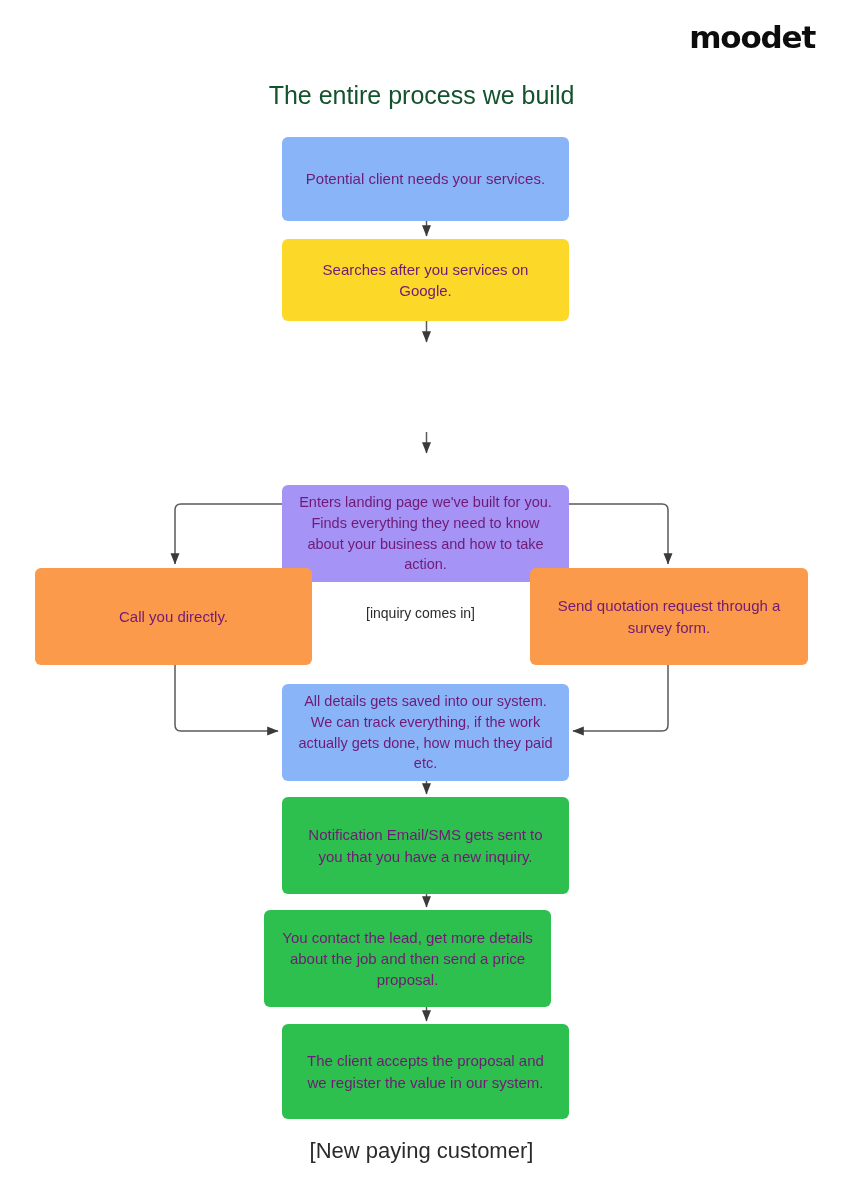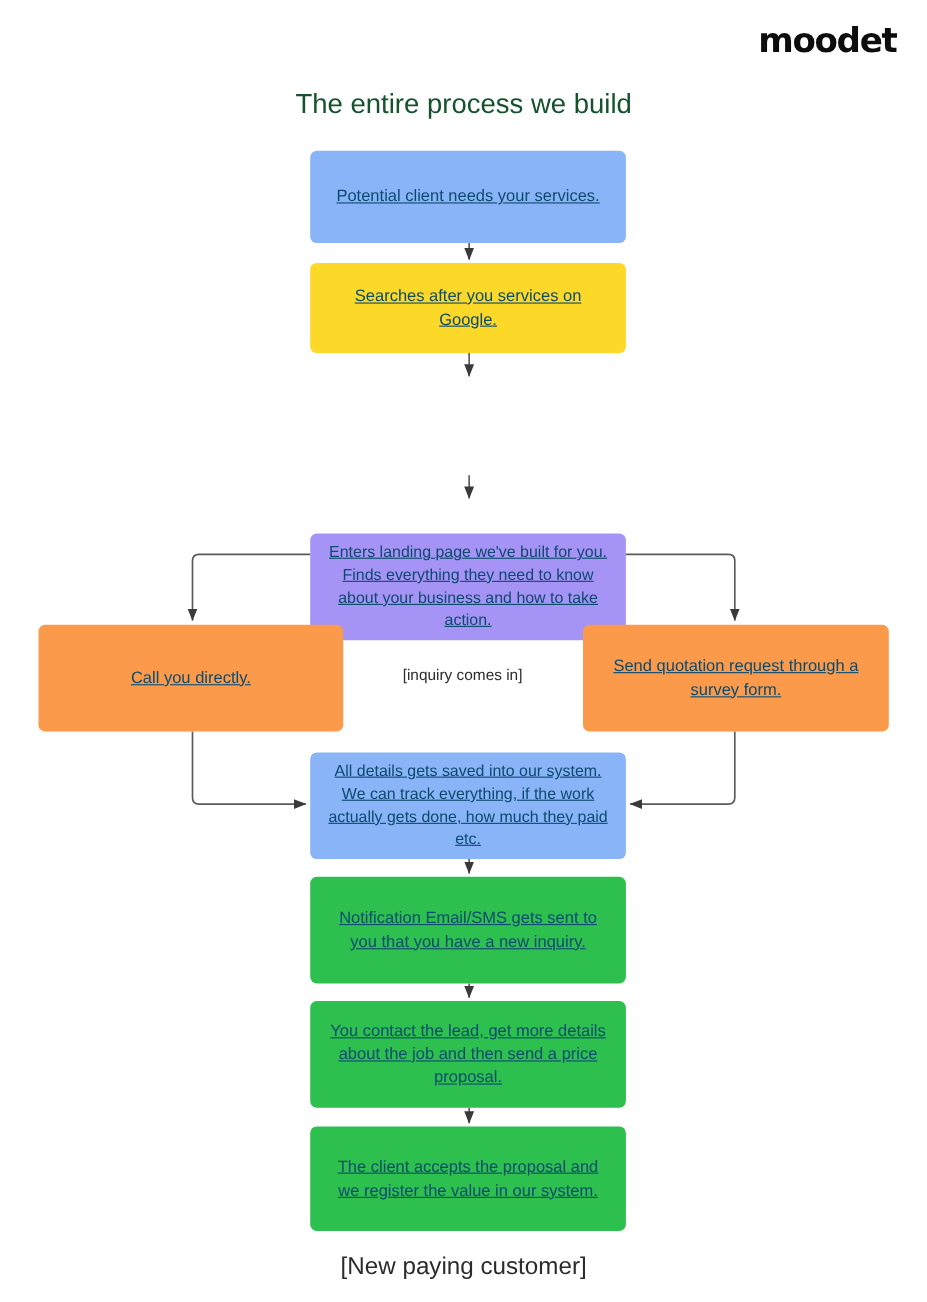--- a/index.html
+++ b/index.html
@@ -51,43 +51,42 @@
 
   
   .node {
     position: absolute;
     border-radius: 6px;
     display: flex;
     align-items: center;
     justify-content: center;
     text-align: center;
     padding: 20px 14px;
-    color: #0c4a6e;
+    color: #701a75;
     font-size: 15px;
     line-height: 1.42;
-    text-decoration: underline;
   }
   .node-text { display: block; white-space: pre-line; }
 
   .n-blue   { background: #8ab4f8; }
   .n-yellow { background: #fcd829; }
   .n-purple { background: #a593f5; margin-top: 29px; }
   .n-orange { background: #fb9a4b; }
   .n-green  { background: #2ec04f; justify-content: flex-end; }
 
   
   #node-1 { left: 282px; top: 137px;  width: 287px; height: 84px;  }
   #node-2 { left: 282px; top: 239px;  width: 287px; height: 82px;  }
   #node-3 { left: 282px; top: 345px;  width: 287px; height: 87px;  }
   #node-4 { left: 282px; top: 456px;  width: 287px; height: 97px;  }
   #node-5 { left: 35px;  top: 568px;  width: 277px; height: 97px;  }
   #node-6 { left: 530px; top: 568px;  width: 278px; height: 97px;  }
   #node-7 { left: 282px; top: 684px;  width: 287px; height: 97px;  }
   #node-8 { left: 282px; top: 797px;  width: 287px; height: 97px;  }
-  #node-9 { left: 282px; top: 910px;  width: 287px; height: 97px;  }
+  #node-9 { left: 264px; top: 910px;  width: 287px; height: 97px;  }
   #node-10{ left: 282px; top: 1024px; width: 287px; height: 95px;  }
 
   #node-4 .node-text,
   #node-7 .node-text { font-size: 14.5px; }
 
   
   .side-label {
     position: absolute;
     font-size: 14px;
     color: #2b2b2b;

